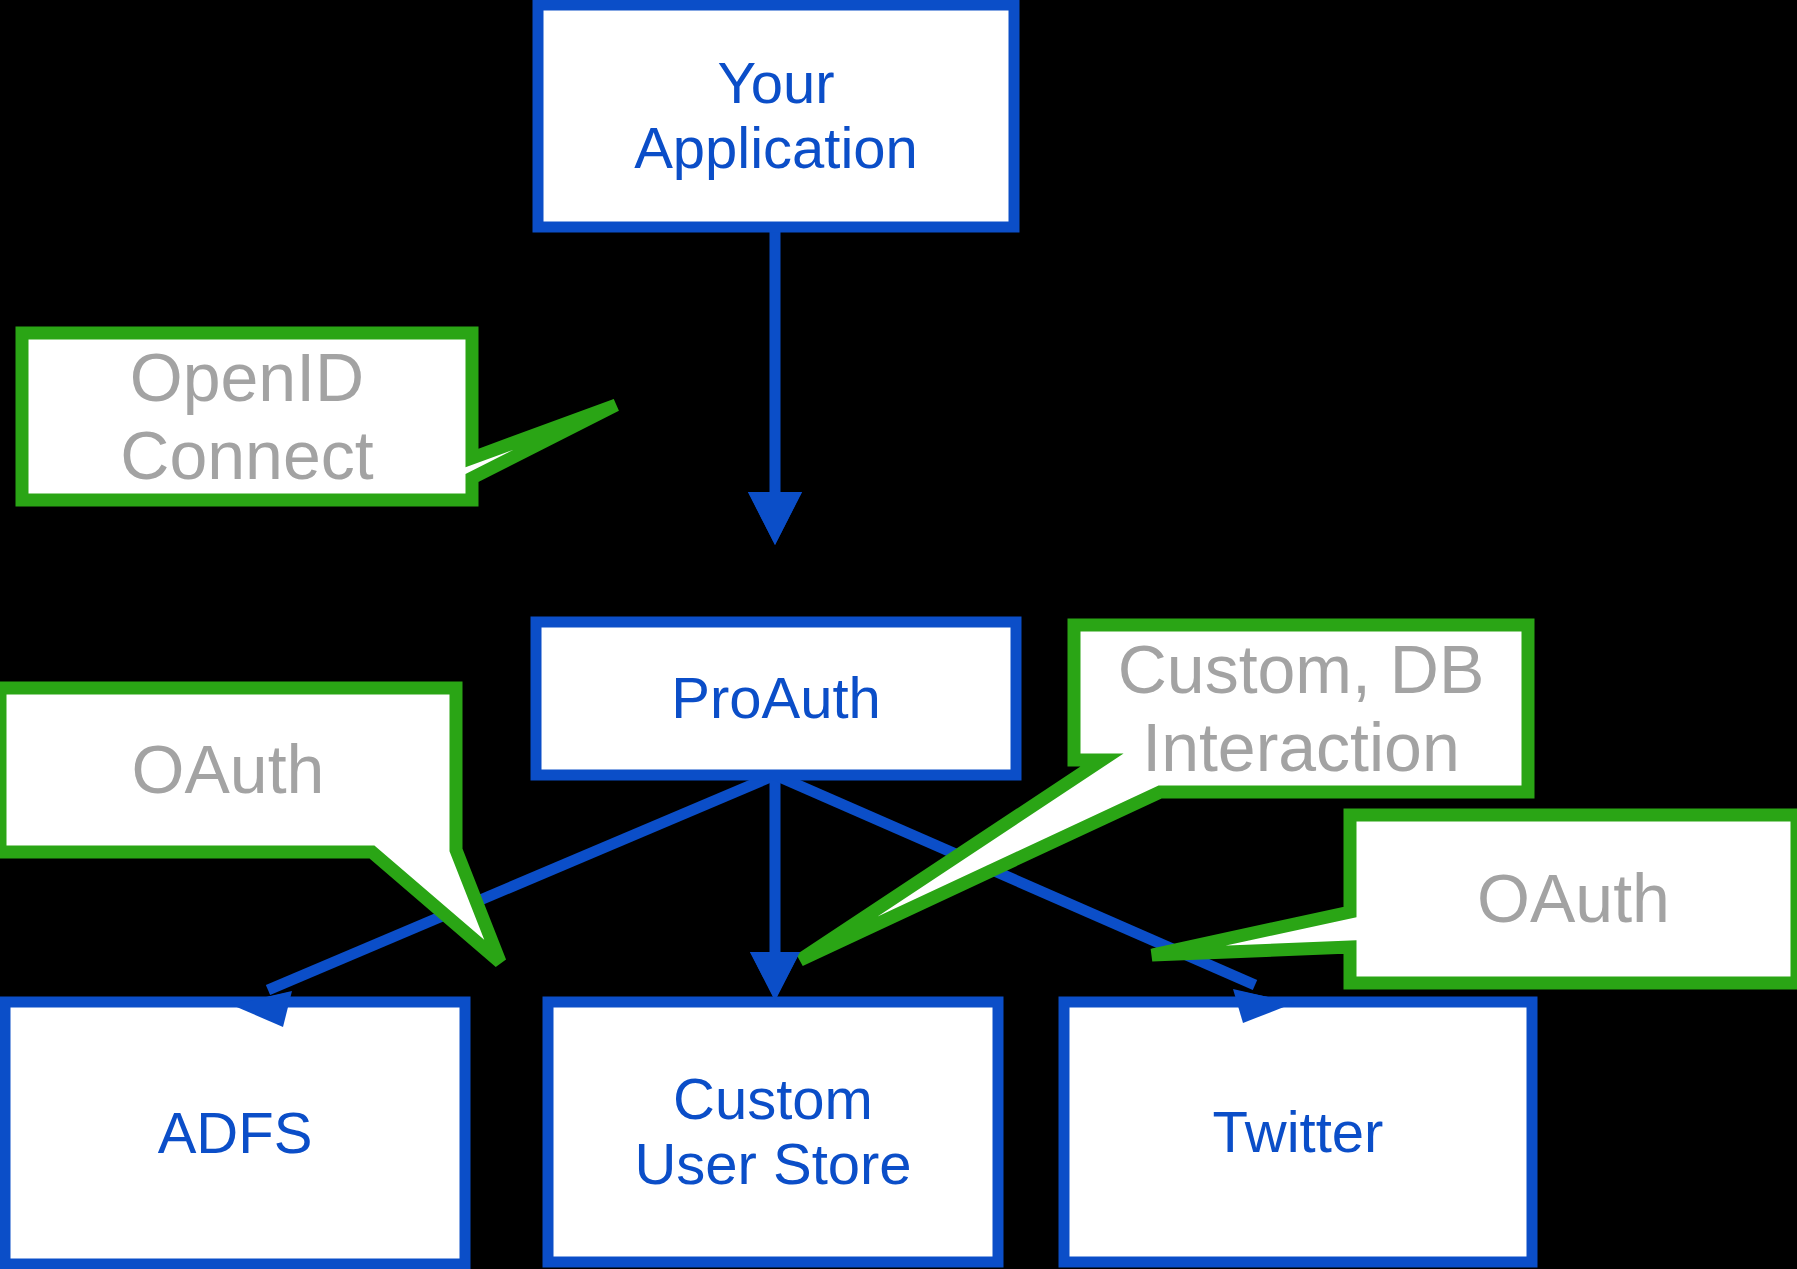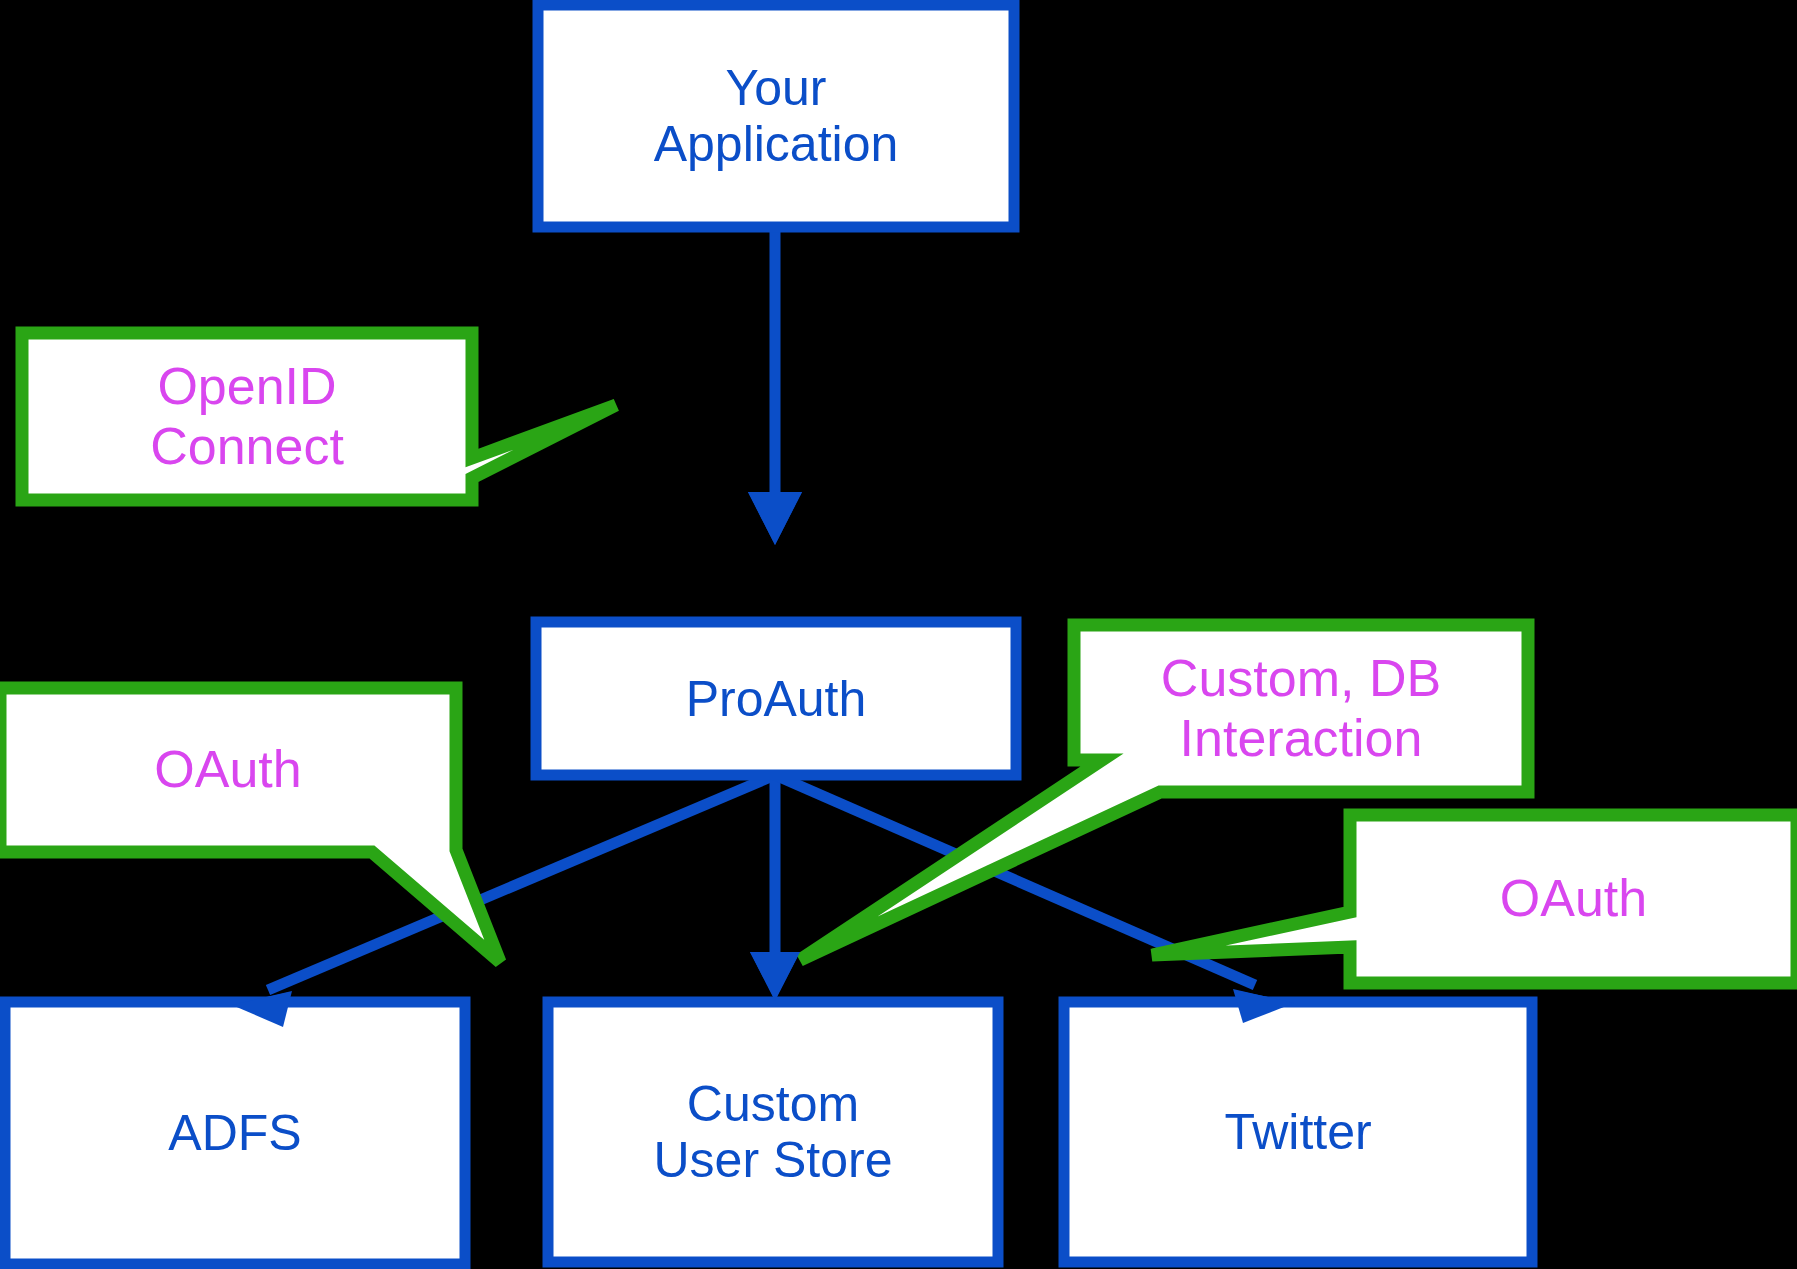--- a/index.html
+++ b/index.html
@@ -22,34 +22,34 @@
     width: 1797px;
     height: 1269px;
   }
   .node-label {
     position: absolute;
     display: flex;
     align-items: center;
     justify-content: center;
     text-align: center;
     color: #0b4ec8;
-    font-size: 50px;
+    font-size: 58px;
     line-height: 1.12;
     font-family: "Liberation Sans", sans-serif;
     white-space: pre-line;
     pointer-events: none;
   }
   .callout-label {
     position: absolute;
     display: flex;
     align-items: center;
     justify-content: center;
     text-align: center;
-    color: #d946ef;
-    font-size: 52px;
+    color: #a3a3a3;
+    font-size: 68px;
     line-height: 1.14;
     font-family: "Liberation Sans", sans-serif;
     white-space: pre-line;
     pointer-events: none;
   }
 </style>
 </head>
 <body>
 
 <div id="canvas">

